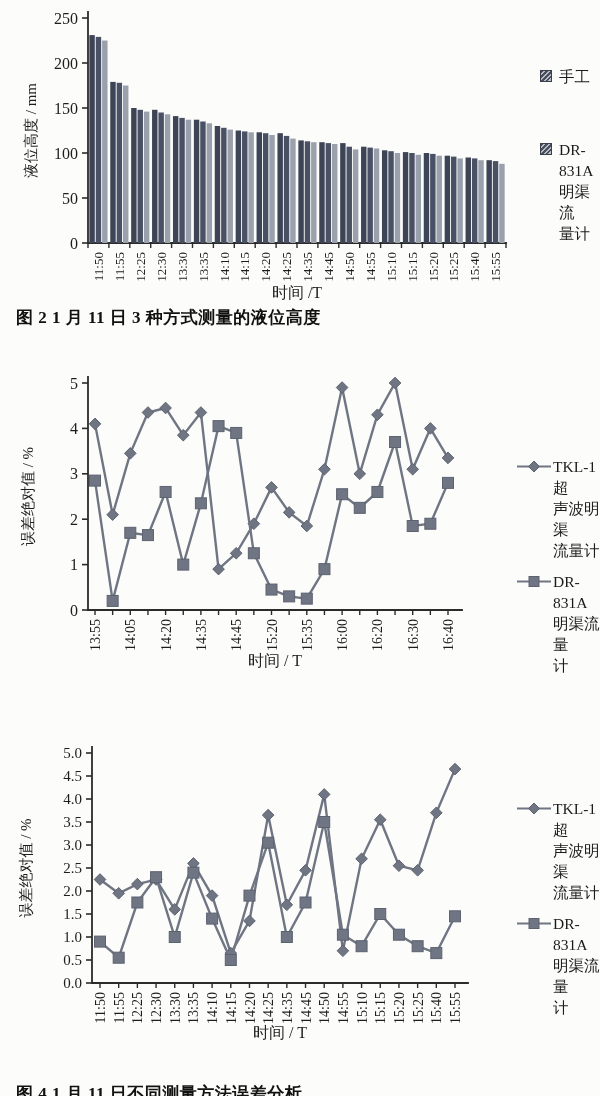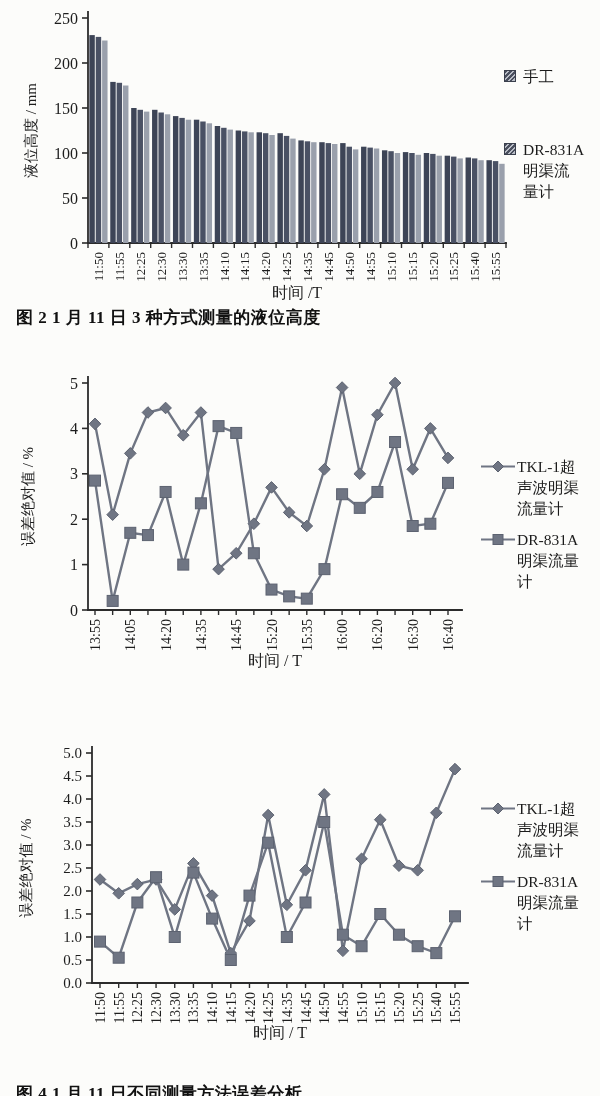--- a/index.html
+++ b/index.html
@@ -4,21 +4,21 @@
 <style>
   html,body{margin:0;padding:0;}
   body{background:#e8e8e8;font-family:"Liberation Serif","DejaVu Serif",serif;}
   .page{position:relative;width:600px;height:1096px;background:#fcfcfa;margin:0 auto;overflow:hidden;}
   section.fig{position:absolute;left:0;width:600px;}
   svg.chart{position:absolute;left:0;top:0;}
   svg text{fill:#1d1d1d;font-family:"Liberation Serif","DejaVu Serif",serif;}
   .caption{position:absolute;left:0;width:100%;text-align:left;font-size:17px;font-weight:700;
            color:#111;letter-spacing:0.5px;padding-left:16px;}
   .legend{position:absolute;color:#1b1b1b;font-size:15.5px;}
-  .legend-item{display:flex;align-items:flex-start;margin-bottom:10px;}
+  .legend-item{display:flex;align-items:flex-start;margin-bottom:10px;margin-left:36px;}
   .legend-item .hatch{display:inline-block;width:12px;height:12px;margin:4px 7px 0 0;flex:0 0 auto;
       border:1.5px solid #3a3f4c;box-sizing:border-box;
       background:repeating-linear-gradient(135deg,#4a4f5e 0 1.5px,#b9bdc6 1.5px 3.5px);}
   .legend-item svg{margin:4px 2px 0 0;flex:0 0 auto;}
   .leg-lines{line-height:21px;}
   .legend.big-gap .legend-item{margin-bottom:52px;}
 </style>
 </head>
 <body>
 

